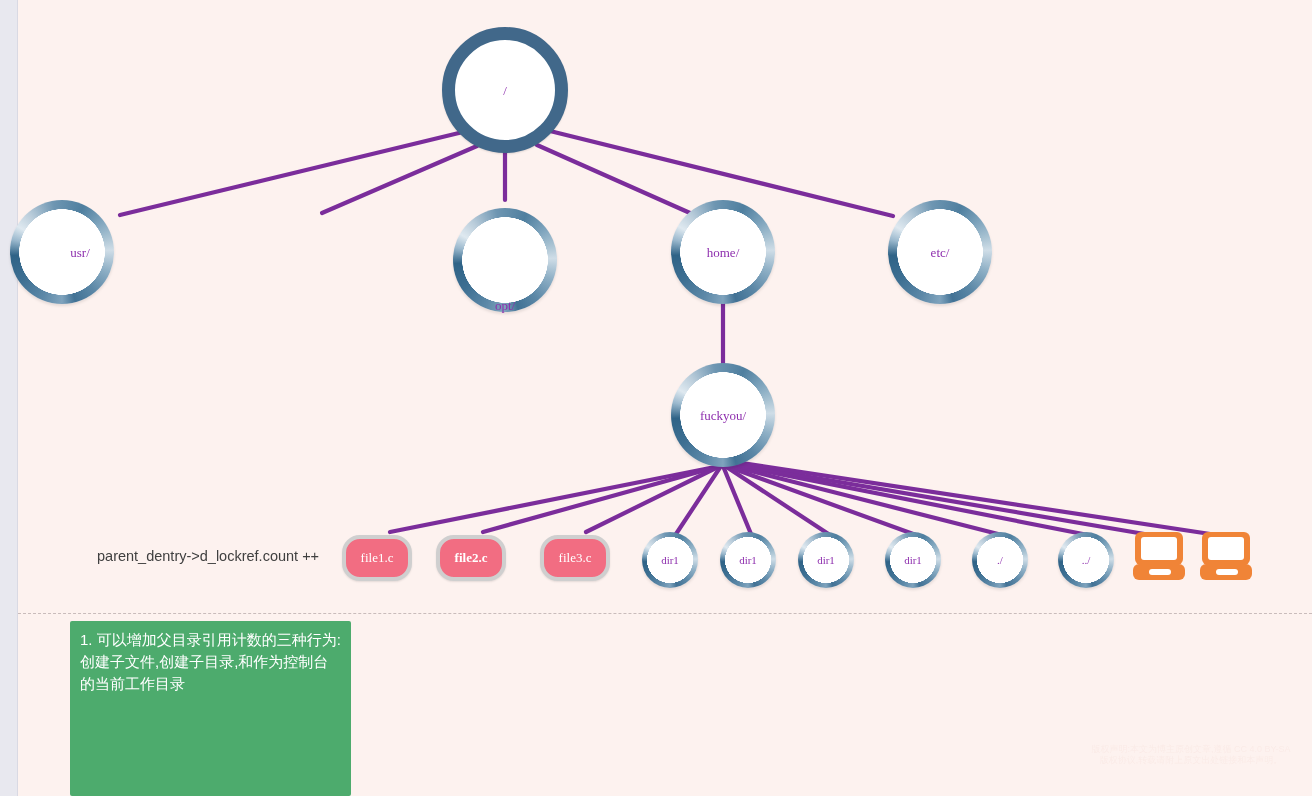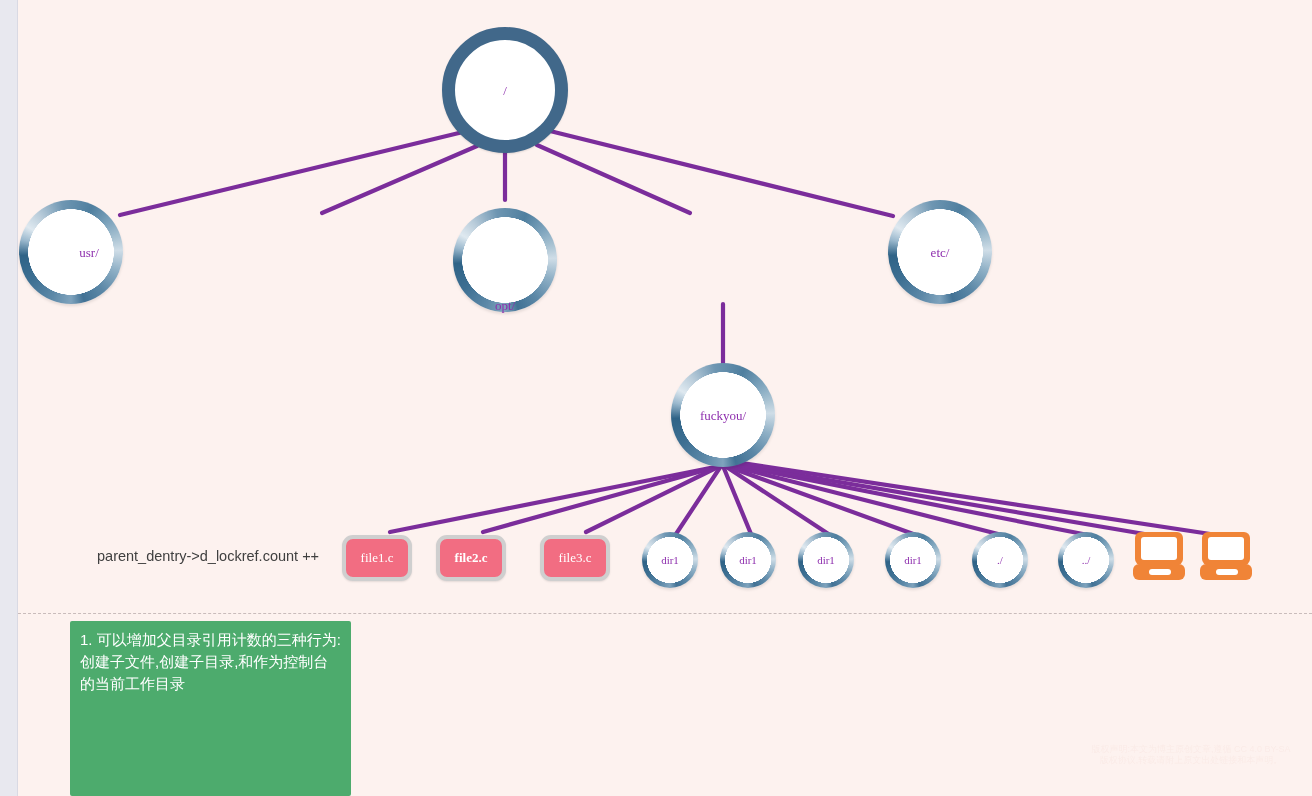--- a/index.html
+++ b/index.html
@@ -114,21 +114,21 @@
   
   .small { width: 56px; height: 56px; }
   .small::before { inset: 7px; }
   .small .lbl { font-size: 11px; text-align: right; }
 
   
   .filebox {
     position: absolute;
     width: 70px;
     height: 46px;
-    border-radius: 11px;
+    border-radius: 18px;
     background: #f26d82;
     border: 4px solid #cfcfcf;
     box-sizing: border-box;
     display: flex;
     align-items: center;
     justify-content: center;
     box-shadow: 0 1px 2px rgba(0,0,0,0.10);
   }
   .filebox .lbl {
     color: #ffffff;
@@ -211,25 +211,28 @@
       <line x1="728" y1="464" x2="1088" y2="535"></line>
       <line x1="728" y1="463" x2="1162" y2="537"></line>
       <line x1="729" y1="461" x2="1230" y2="537"></line>
     </g>
   </svg>
 
   <div class="node node-root" style="left:442px; top:27px; width:126px; height:126px;">
     <span class="lbl">/</span>
   </div>
 
-  <div class="node node-glossy lvl2" style="left:19px; top:200px;padding-left:36px;">
+  <div class="node node-glossy lvl2" style="left:10px; top:200px;padding-left:36px;">
     <span class="lbl">usr/</span>
   </div>
   <div class="node node-glossy lvl2" style="left:453px; top:208px;align-items:flex-end;">
     <span class="lbl">opt/</span>
+  </div>
+  <div class="node node-glossy lvl2" style="left:671px; top:200px;">
+    <span class="lbl">home/</span>
   </div>
   <div class="node node-glossy lvl2" style="left:888px; top:200px;">
     <span class="lbl">etc/</span>
   </div>
 
   <div class="node node-glossy lvl2" style="left:671px; top:363px;">
     <span class="lbl">fuckyou/</span>
   </div>
 
   <div class="side-label" style="left:97px; top:548px;">parent_dentry-&gt;d_lockref.count ++</div>

